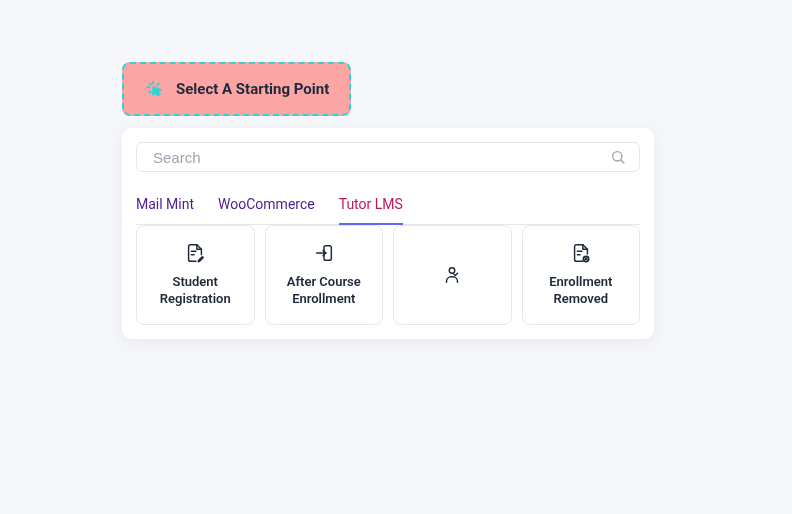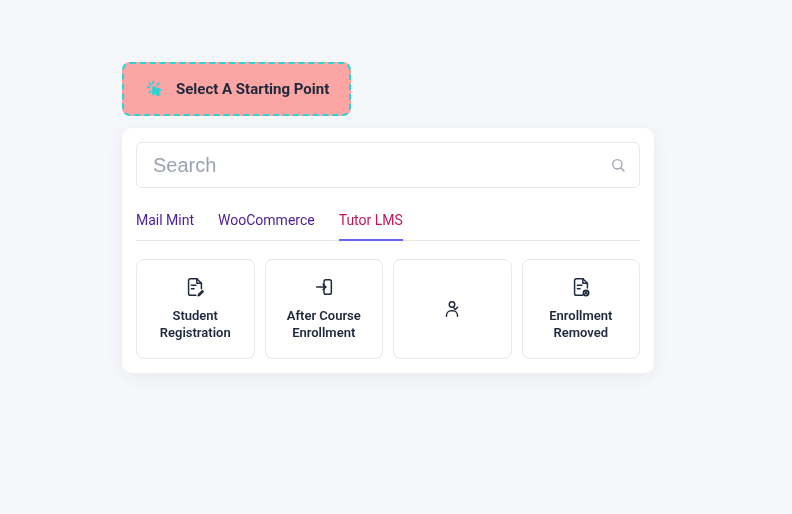--- a/index.html
+++ b/index.html
@@ -47,25 +47,25 @@
       border-radius: 10px;
       box-shadow: 0 4px 20px rgba(0,0,0,0.06);
       padding: 14px;
     }
     .search-wrapper {
       position: relative;
       margin-bottom: 10px;
     }
     .search-input {
       width: 100%;
-      height: 46px;
+      height: 30px;
       border: 1px solid #e5e7eb;
       border-radius: 6px;
       padding: 0 44px 0 16px;
-      font-size: 20px;
+      font-size: 15px;
       color: #3b82f6;
       outline: none;
     }
     .search-input::placeholder {
       color: #9ca3af;
     }
     .search-icon {
       position: absolute;
       right: 14px;
       top: 50%;
@@ -98,21 +98,20 @@
       bottom: -1px;
       left: 0;
       right: 0;
       height: 2px;
       background: #6366f1;
     }
     .options-grid {
       display: grid;
       grid-template-columns: repeat(4, 1fr);
       gap: 10px;
-      margin-top: 18px;
     }
     .option-card {
       border: 1px solid #e5e7eb;
       border-radius: 8px;
       padding: 16px 8px;
       display: flex;
       flex-direction: column;
       align-items: center;
       gap: 10px;
       cursor: pointer;

